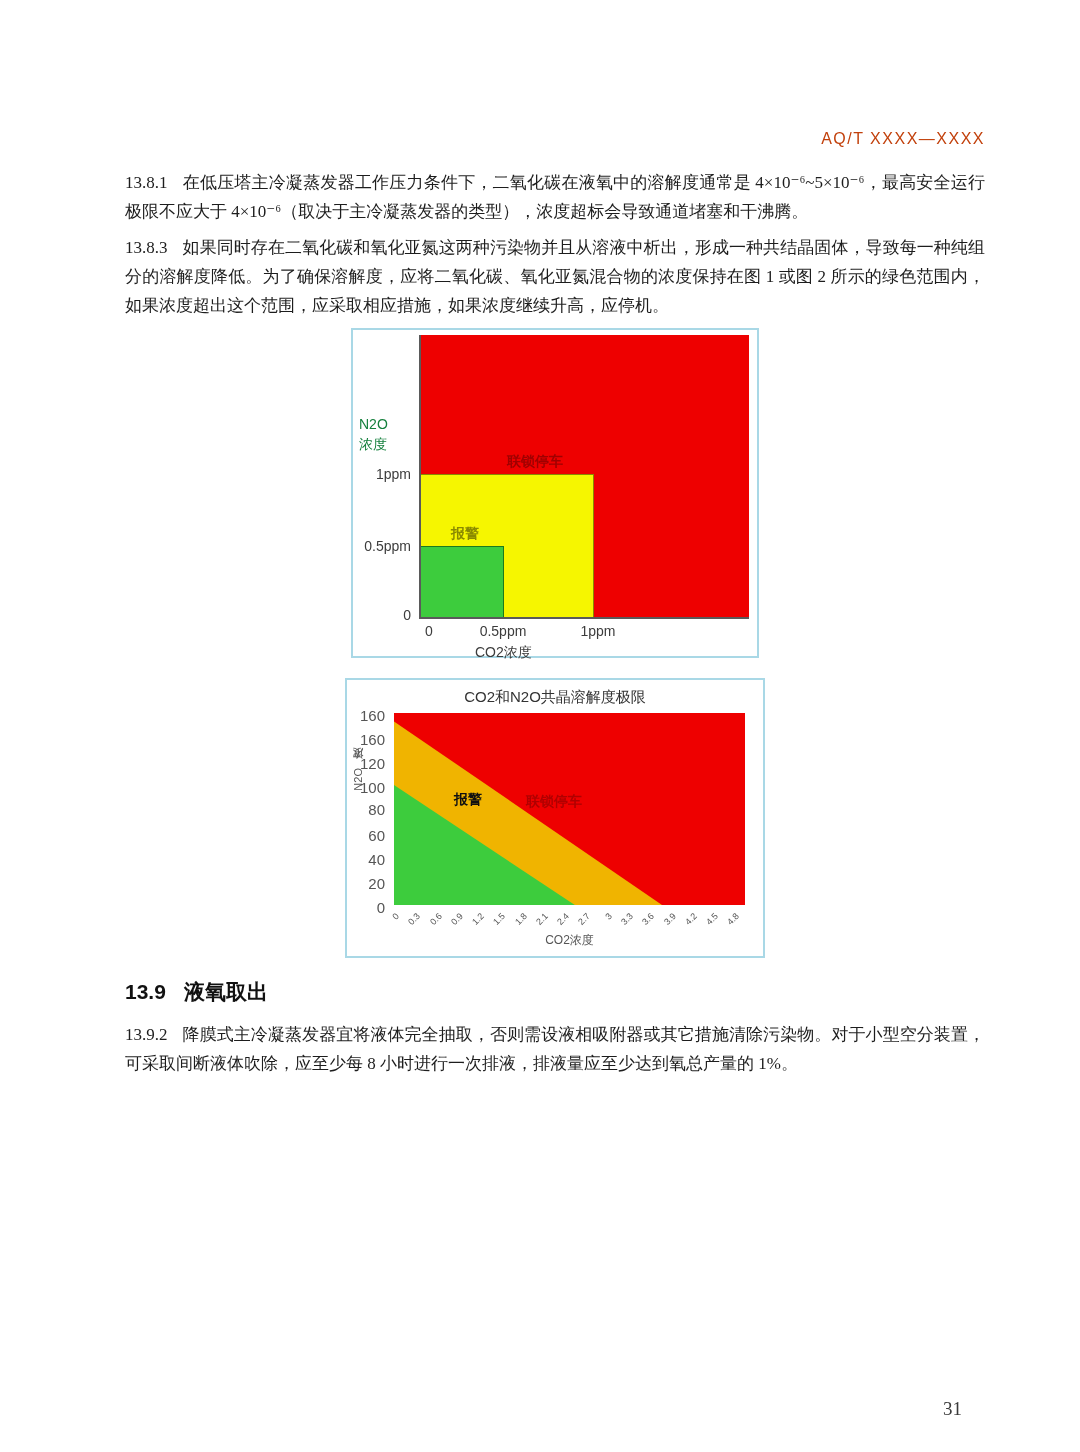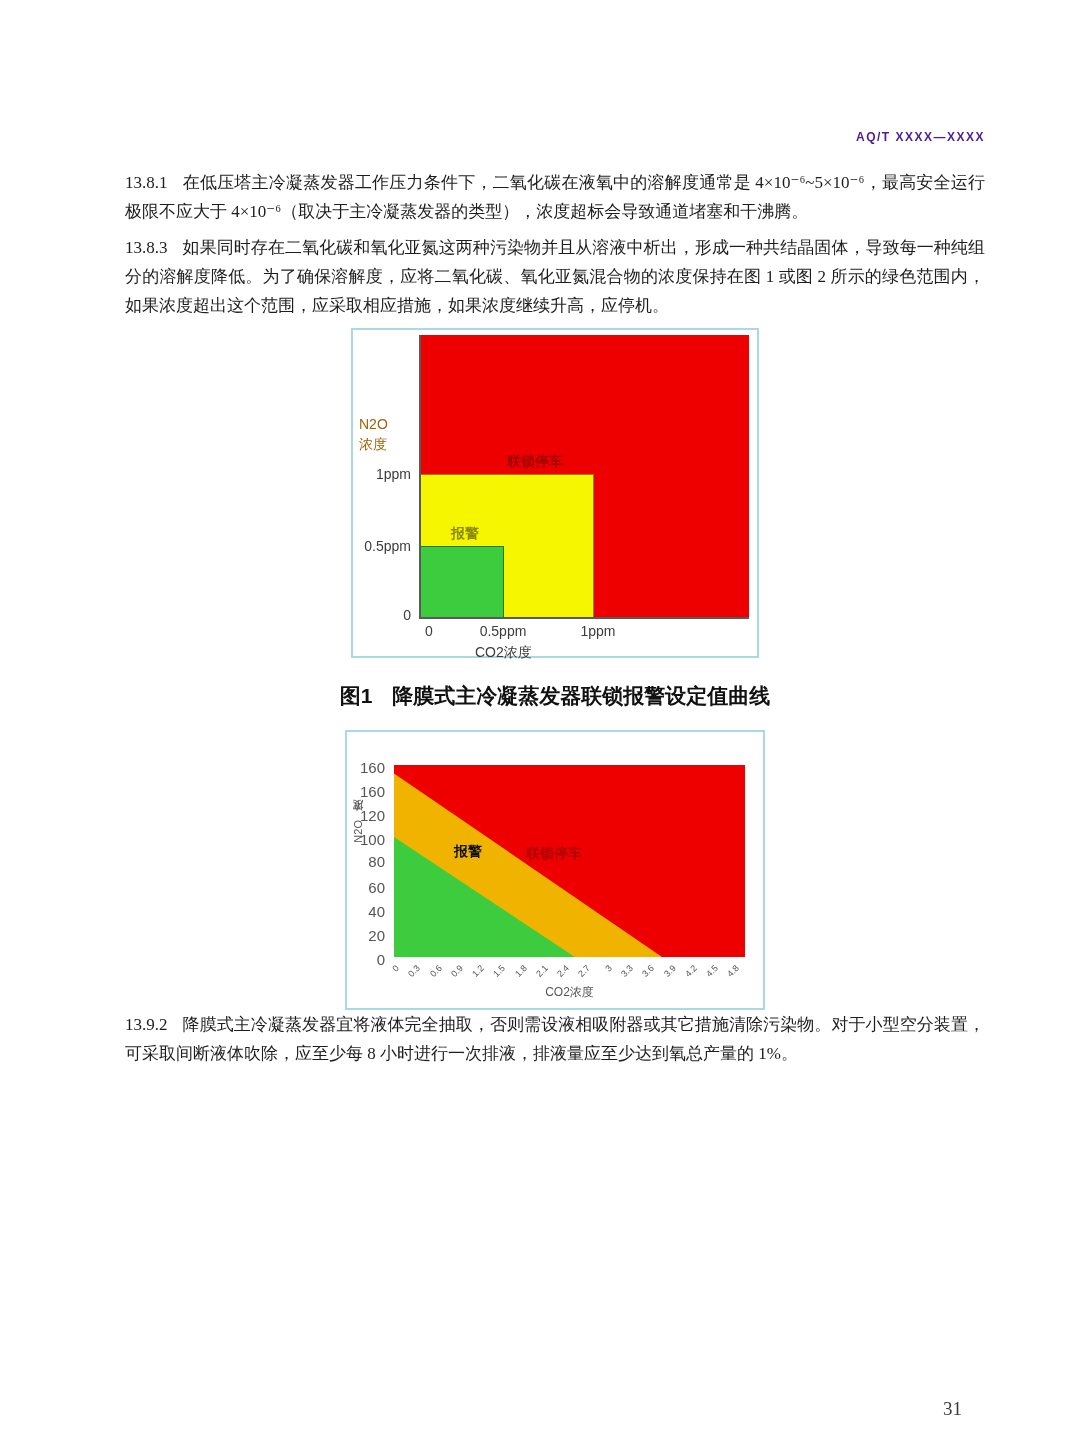--- a/index.html
+++ b/index.html
@@ -1,37 +1,37 @@
 <!DOCTYPE html>
 <html><head>
 <meta charset="utf-8">
 <style>
   html,body{margin:0;padding:0;background:#ffffff;}
   .page{position:relative;width:1080px;height:1452px;background:#ffffff;overflow:hidden;
         font-family:"Liberation Serif","DejaVu Serif",serif;color:#1d1d1d;}
   .doc-header{position:absolute;top:130px;right:95px;
         font-family:"Liberation Sans","DejaVu Sans",sans-serif;
-        font-weight:700;font-size:12px;letter-spacing:1.5px;color:#4c1d95;}
+        font-weight:400;font-size:16px;letter-spacing:1.5px;color:#c2410c;}
   .content{position:absolute;top:168px;left:125px;width:860px;}
   .para{margin:0 0 7px 0;font-size:17px;line-height:29px;text-align:justify;}
   .pnum{margin-right:15px;}
   .fig-caption{margin:24px 0 20px 0;text-align:center;
         font-family:"Liberation Sans","DejaVu Sans",sans-serif;
         font-weight:700;font-size:21px;color:#111;}
   .fig-caption .cap-num{margin-right:20px;}
   .sec-heading{margin:20px 0 14px 0;font-family:"Liberation Sans","DejaVu Sans",sans-serif;
         font-weight:700;font-size:21px;color:#111;}
   .sec-heading .pnum{margin-right:18px;}
   .page-number{position:absolute;top:1398px;right:118px;font-size:19px;color:#3a3a3a;}
 
   
   .fig1-box{position:relative;width:404px;height:326px;margin:8px auto 0 auto;
         border:2px solid #a9d8e6;background:#fff;
         font-family:"Liberation Sans","DejaVu Sans",sans-serif;}
-  .c1-ylabel{position:absolute;left:6px;top:84px;font-size:14px;color:#a16207;line-height:20px;}
+  .c1-ylabel{position:absolute;left:6px;top:84px;font-size:14px;color:#15803d;line-height:20px;}
   .c1-plot{position:absolute;left:66px;top:5px;width:328px;height:282px;
         border-left:2px solid #5a5a5a;border-bottom:2px solid #5a5a5a;}
   .c1-yellow{position:absolute;left:0;bottom:0;width:172px;height:142px;
         border-top:1px solid #8a8a00;border-right:1px solid #8a8a00;}
   .c1-green{position:absolute;left:0;bottom:0;width:82px;height:70px;
         border-top:1px solid #1d7a1d;border-right:1px solid #1d7a1d;}
   .c1-alarm-label{position:absolute;left:30px;bottom:74px;font-size:14px;font-weight:700;color:#8a8a00;}
   .c1-stop-label{position:absolute;left:86px;bottom:146px;font-size:14px;font-weight:700;color:#a00000;}
   .c1-yticks span{position:absolute;right:4px;font-size:14px;color:#3c3c3c;}
   .c1-yticks{position:absolute;left:0;top:5px;width:62px;height:282px;}
@@ -91,25 +91,23 @@
         <span class="c1-stop-label">联锁停车</span>
       </div>
       <div class="c1-xticks">
         <span class="c1-xt-0">0</span>
         <span class="c1-xt-1">0.5ppm</span>
         <span class="c1-xt-2">1ppm</span>
       </div>
       <div class="c1-xlabel">CO2浓度</div>
     </figure>
 
-    <div class="fig-caption">
-      <span class="cap-num">图1</span><span>降膜式主冷凝蒸发器联锁报警设定值曲线</span>
-    </div>
 
     <figure class="fig2-box" style="margin-left:auto;margin-right:auto;">
+      <div class="c2-title">CO2和N2O共晶溶解度极限</div>
       <div class="c2-ylabel">N2O浓度</div>
       <div class="c2-yticks" id="c2-yticks">
           <span style="top: -6px;">160</span>
           <span style="top: 18px;">160</span>
           <span style="top: 42px;">120</span>
           <span style="top: 66px;">100</span>
           <span style="top: 88px;">80</span>
           <span style="top: 114px;">60</span>
           <span style="top: 138px;">40</span>
           <span style="top: 162px;">20</span>
@@ -140,20 +138,23 @@
           <span style="left: 255.273px;">3.6</span>
           <span style="left: 276.545px;">3.9</span>
           <span style="left: 297.818px;">4.2</span>
           <span style="left: 319.091px;">4.5</span>
           <span style="left: 340.364px;">4.8</span>
         </div>
       <div class="c2-xlabel">CO2浓度</div>
     </figure>
 
 
+    <div class="sec-heading">
+      <span class="pnum">13.9</span><span>液氧取出</span>
+    </div>
 
     <p class="para"><span class="pnum">13.9.2</span><span>降膜式主冷凝蒸发器宜将液体完全抽取，否则需设液相吸附器或其它措施清除污染物。对于小型空分装置，可采取间断液体吹除，应至少每 8 小时进行一次排液，排液量应至少达到氧总产量的 1%。</span></p>
 
   </div>
 
   <div class="page-number">31</div>
 
 </div>
 
 </body></html>

